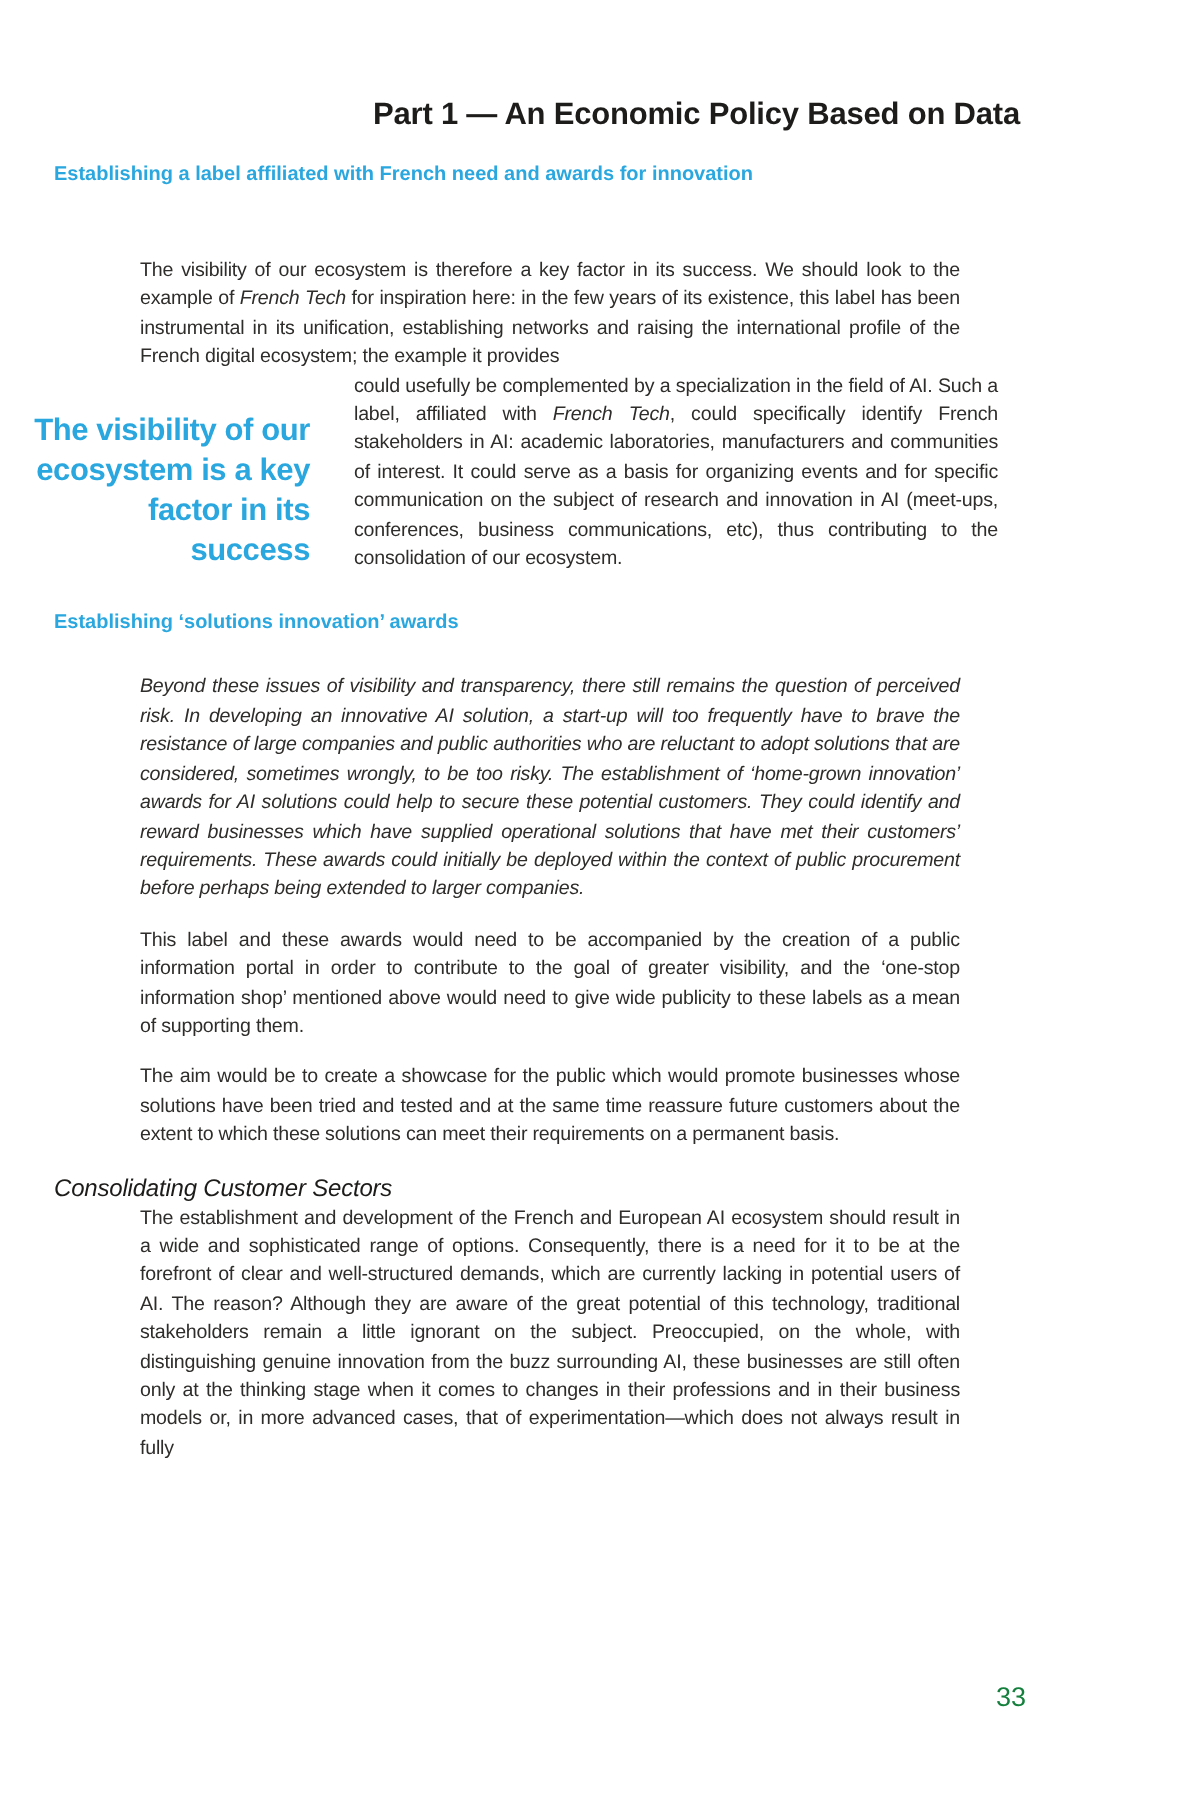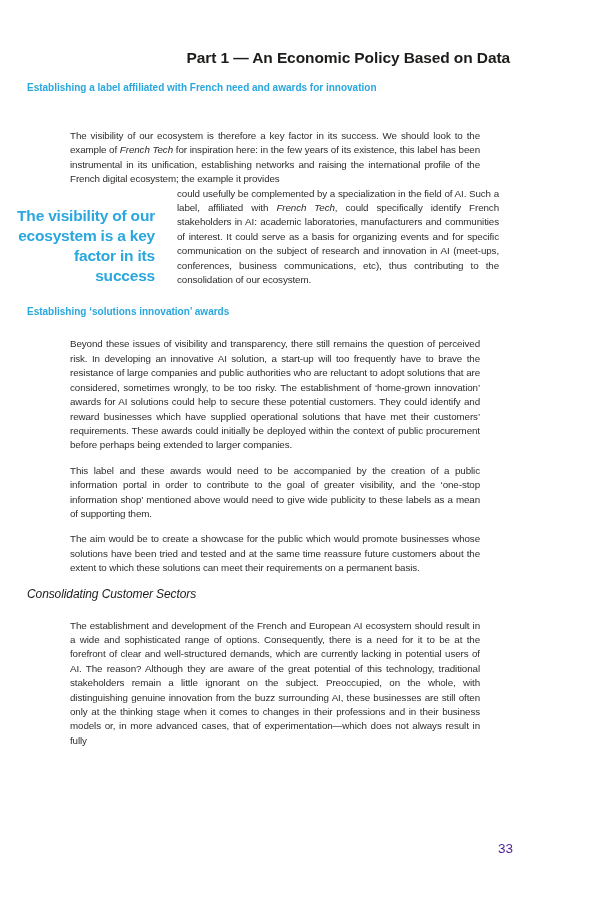--- a/index.html
+++ b/index.html
@@ -45,21 +45,21 @@
     font-size: 9.8px;
     line-height: 14.4px;
     letter-spacing: -0.1px;
     text-align: justify;
     color: #2f2d2b;
     width: 410px;
     margin: 0 0 0 43px;
   }
   .body-par.first { margin-top: 36px; }
   .body-par.follow { margin-top: 11px; }
-  .body-par.lead { margin-top: 20px; }
+  .body-par.lead { margin-top: 20px; font-style: italic; }
   .it { font-style: italic; }
   .quote-row {
     display: flex;
     align-items: flex-start;
     margin: 0 0 0 -12px; 
   }
   .pull-quote {
     flex: none;
     width: 140px;
     margin-top: 19px;
@@ -81,28 +81,28 @@
   }
   .consolidating-heading {
     font-size: 12px;
     font-weight: 400;
     font-style: italic;
     line-height: 13px;
     color: #1d1c1b;
     letter-spacing: -0.1px;
     margin: 12px 0 0 0;
   }
-  .final-par { margin-top: 18px; }
+  .final-par { margin-top: 2px; }
   .page-number {
     position: absolute;
     top: 841px;
     right: 87px;
     font-size: 13.5px;
     line-height: 16px;
-    color: #4c1d95;
+    color: #15803d;
   }
 </style>
 </head>
 <body>
 
 <div class="page">
 
   <h1 class="title">Part 1 — An Economic Policy Based on Data</h1>
 
 

